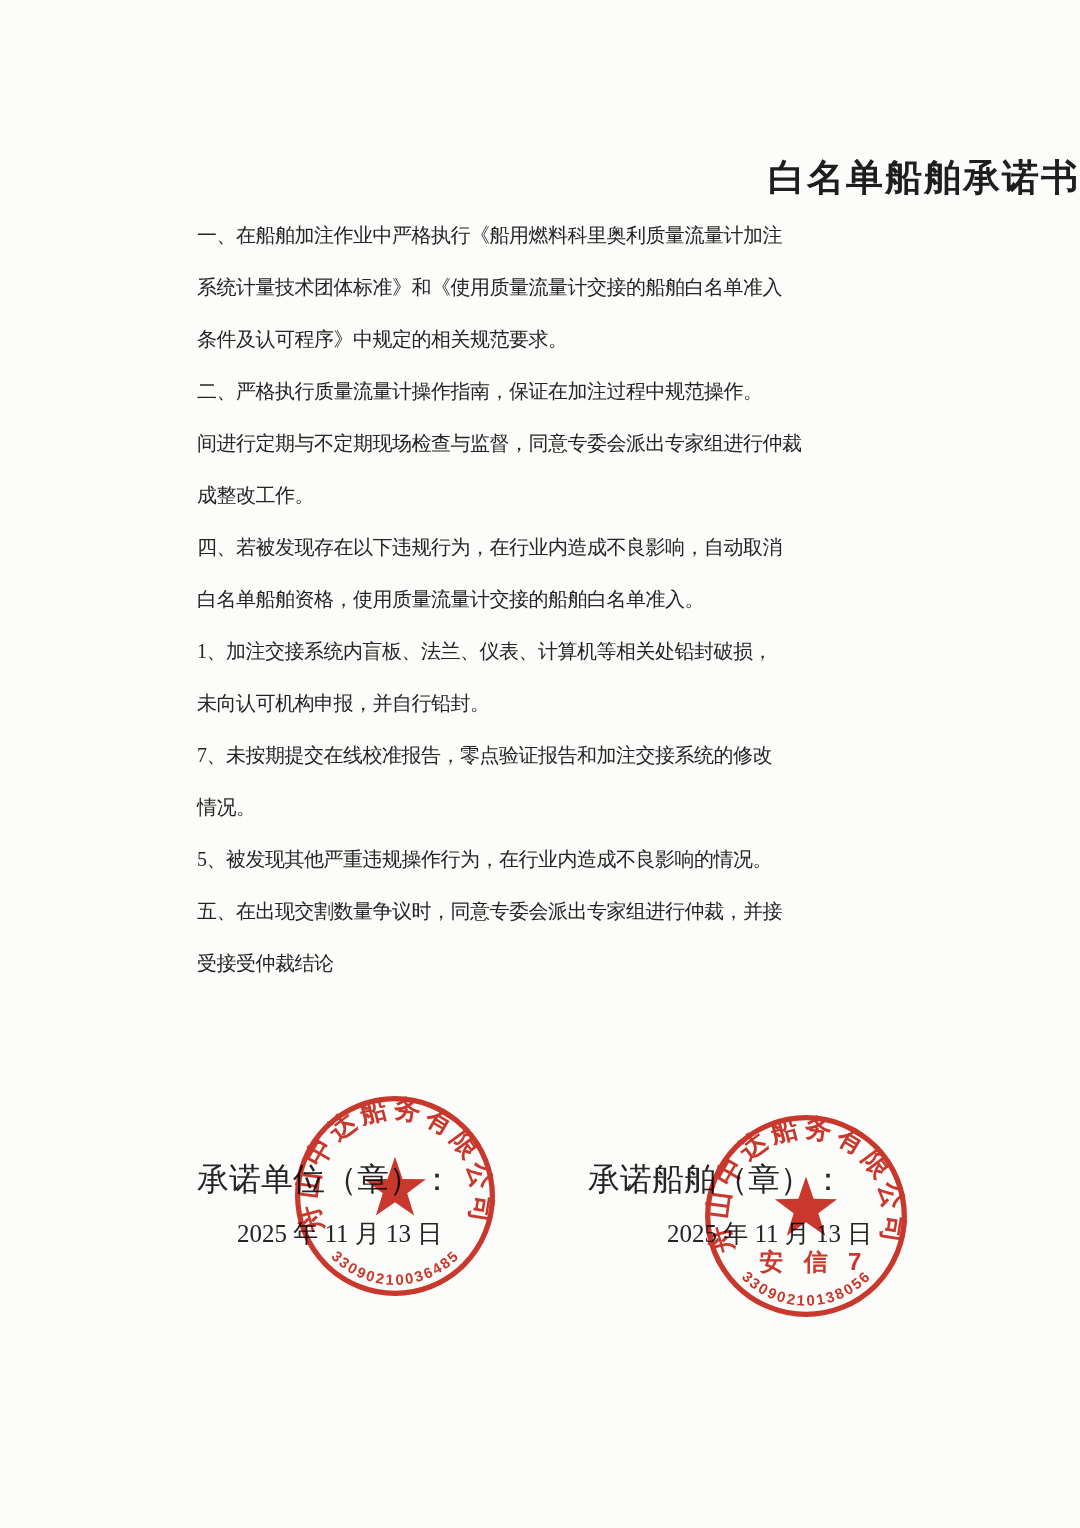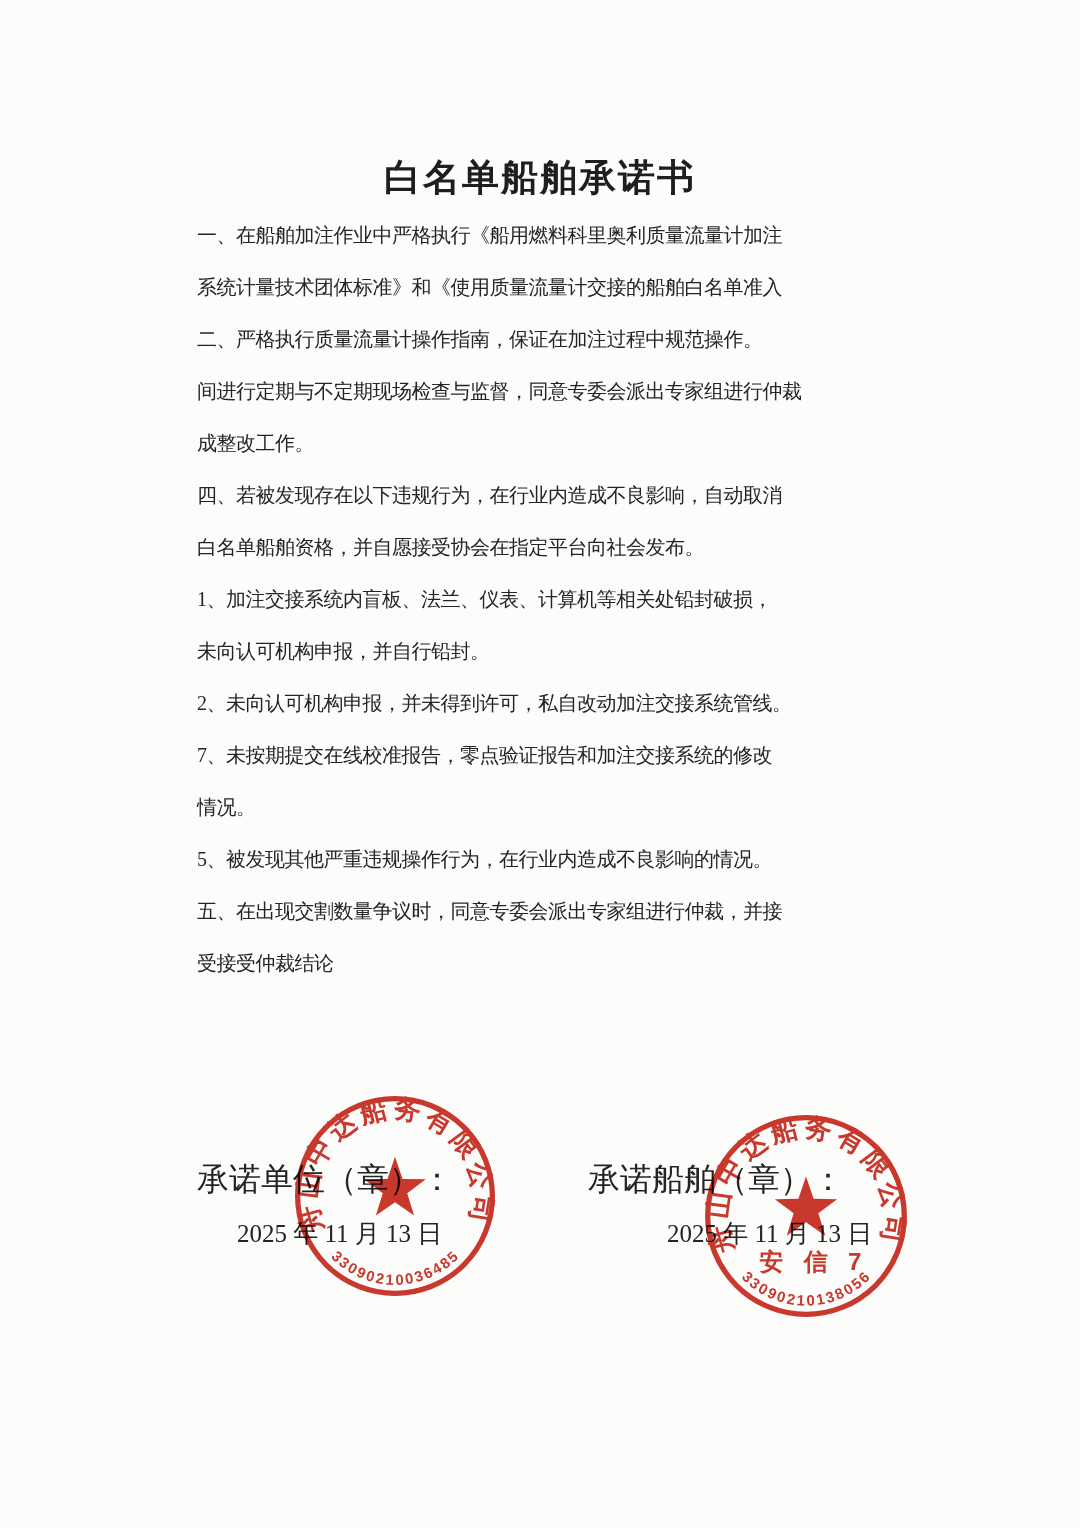--- a/index.html
+++ b/index.html
@@ -4,21 +4,21 @@
 <style>
   html,body { margin:0; padding:0; background:#e9e9e9; }
   .page {
     position:relative; width:1080px; height:1528px; margin:0 auto;
     background:#fcfcfb; overflow:hidden;
     font-family:"Liberation Serif","DejaVu Serif",serif;
     color:#262626;
   }
   .title {
     position:absolute; top:153px; left:0; width:1080px;
-    text-align:center; font-size:37px; font-weight:700;
+    text-align:right; font-size:37px; font-weight:700;
     letter-spacing:2px; color:#1e1e1e; margin:0;
   }
   .body-lines {
     position:absolute; left:197px; top:209px; width:730px;
   }
   .ln {
     height:52px; line-height:52px; font-size:20px;
     letter-spacing:-0.5px; white-space:nowrap; color:#242424;
   }
   .sig-label {
@@ -43,28 +43,28 @@
 </head>
 <body>
 
 <div class="page">
 
   <h1 class="title">白名单船舶承诺书</h1>
 
   <div class="body-lines">
     <div class="ln">一、在船舶加注作业中严格执行《船用燃料科里奥利质量流量计加注</div>
     <div class="ln">系统计量技术团体标准》和《使用质量流量计交接的船舶白名单准入</div>
+    <div class="ln">条件及认可程序》中规定的相关规范要求。</div>
     <div class="ln">二、严格执行质量流量计操作指南，保证在加注过程中规范操作。</div>
     <div class="ln">间进行定期与不定期现场检查与监督，同意专委会派出专家组进行仲裁</div>
     <div class="ln">成整改工作。</div>
     <div class="ln">四、若被发现存在以下违规行为，在行业内造成不良影响，自动取消</div>
-    <div class="ln">白名单船舶资格，并自愿接受协会在指定平台向社会发布。</div>
+    <div class="ln">白名单船舶资格，使用质量流量计交接的船舶白名单准入。</div>
     <div class="ln">1、加注交接系统内盲板、法兰、仪表、计算机等相关处铅封破损，</div>
     <div class="ln">未向认可机构申报，并自行铅封。</div>
-    <div class="ln">2、未向认可机构申报，并未得到许可，私自改动加注交接系统管线。</div>
     <div class="ln">7、未按期提交在线校准报告，零点验证报告和加注交接系统的修改</div>
     <div class="ln">情况。</div>
     <div class="ln">5、被发现其他严重违规操作行为，在行业内造成不良影响的情况。</div>
     <div class="ln">五、在出现交割数量争议时，同意专委会派出专家组进行仲裁，并接</div>
     <div class="ln">受接受仲裁结论</div>
   </div>
 
   <span class="sig-label" style="left:197px; top:1160px;">承诺单位（章）：</span>
   <span class="sig-label" style="left:588px; top:1160px;">承诺船舶（章）：</span>
 

